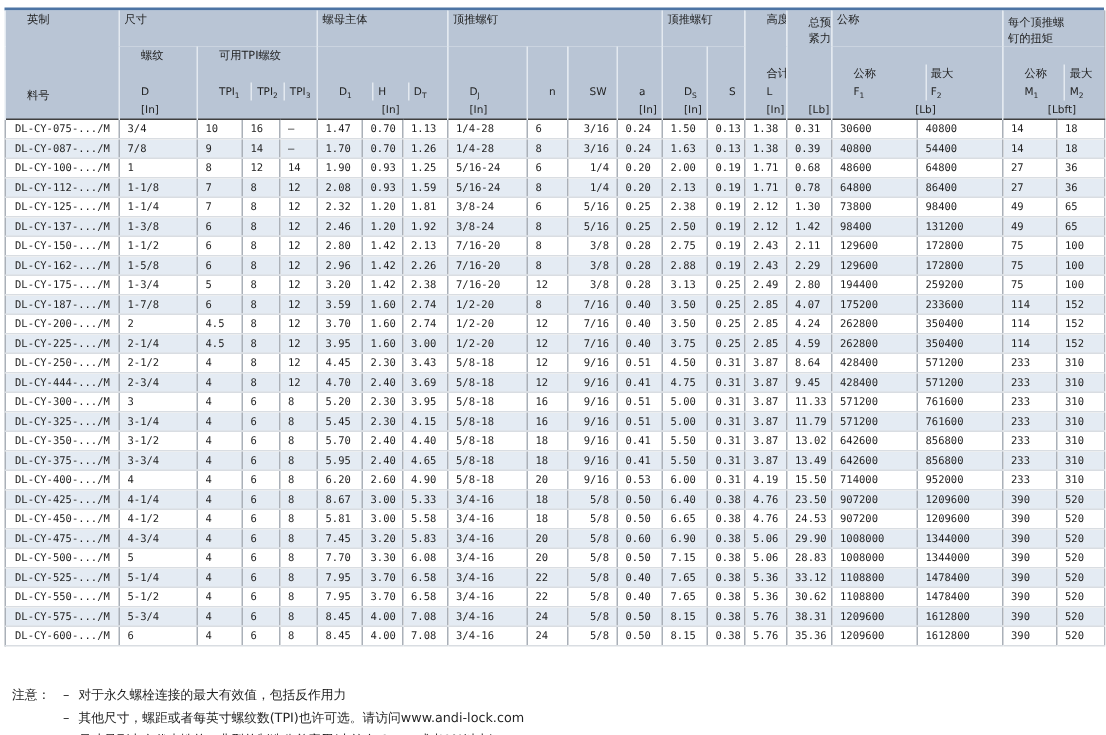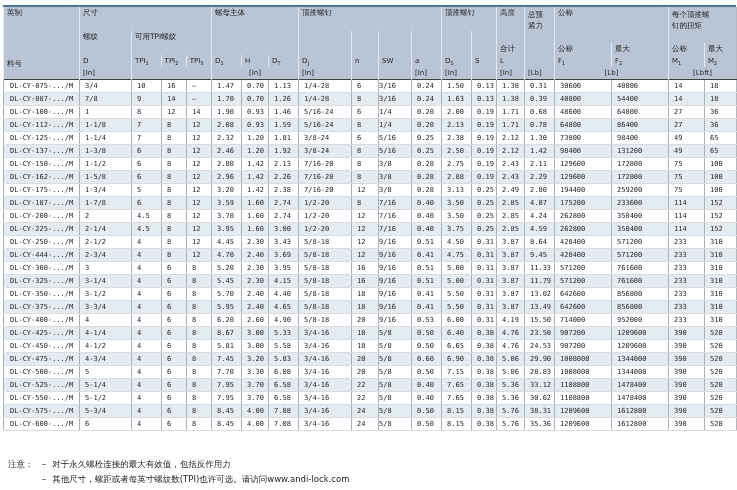--- a/index.html
+++ b/index.html
@@ -7,21 +7,21 @@
     width:737px;height:490px;background:#ffffff;position:relative;overflow:hidden;
     font-family:"DejaVu Sans","Liberation Sans",sans-serif;color:#1f1f1f;
   }
   .tablewrap{position:absolute;left:3px;top:5px;width:733px;border-top:2px solid #4d74a4;}
   table{border-collapse:collapse;table-layout:fixed;width:733px;font-size:7px;
         border-left:1px solid #b3b8bf;border-right:1px solid #b3b8bf;border-bottom:1px solid #9aa0a8;}
   thead th{background:#b9c5d5;font-weight:normal;text-align:left;vertical-align:top;
            padding:0;border-left:1px solid #e3e9f0;}
   thead tr.r1 th{height:24px;}
   thead tr.r2 th{height:48px;}
-  th .v{display:flex;flex-direction:column;height:100%;}
+  th .v{display:flex;flex-direction:column;height:100%;padding-left:11px;}
   .line{height:12px;line-height:12px;padding-left:3px;white-space:nowrap;overflow:hidden;font-size:7.5px;}
   .sym{font-size:7px;}
   .unit{font-size:7px;}
   .sp{flex:1;}
   .wrap{white-space:normal;line-height:11px;padding:2px 0 0 3px;font-size:7.5px;}
   .w-narrow{width:17px;}
   .w-mid{width:44px;}
   .srow{display:flex;height:12px;line-height:12px;font-size:7px;}
   .srow > div{padding-left:3px;white-space:nowrap;overflow:hidden;}
   .srow > div + div{border-left:1px solid #e3e9f0;}
@@ -32,21 +32,21 @@
   .center{text-align:center;padding-left:0;}
   sub{font-size:5px;line-height:0;}
   tbody td{
     height:12px;line-height:12px;padding:0 0 0 5px;white-space:nowrap;overflow:hidden;
     font-family:"DejaVu Sans Mono","Liberation Mono",monospace;font-size:7px;
     border-left:1px solid #aab0b8;border-bottom:1px solid #d9dde2;
   }
   tbody td:first-child{padding-left:6px;}
   tbody tr:nth-child(even){background:#e4ebf3;}
   tbody tr:first-child td{border-top:1px solid #3f3f3f;}
-  td.ar{padding-right:5px;padding-left:0;margin-left:12px;}
+  td.ar{text-align:right;padding-right:5px;padding-left:0;margin-left:12px;}
   .notes{position:absolute;left:8px;top:457px;display:flex;font-size:8.5px;line-height:15px;}
   .notes-label{width:34px;white-space:nowrap;}
   .note-line{white-space:nowrap;}
   .note-line .dash{margin:0 6px 0 0;}
 </style>
 </head>
 <body>
 
 <div class="tablewrap">
 <table>
@@ -271,21 +271,21 @@
           <td>18</td>
         </tr>
         <tr>
           <td>DL-CY-100-.../M</td>
           <td>1</td>
           <td>8</td>
           <td>12</td>
           <td>14</td>
           <td>1.90</td>
           <td>0.93</td>
-          <td>1.46</td>
+          <td>1.25</td>
           <td>5/16-24</td>
           <td>6</td>
           <td class="ar">1/4</td>
           <td>0.20</td>
           <td>2.00</td>
           <td>0.19</td>
           <td>1.71</td>
           <td>0.68</td>
           <td>48600</td>
           <td>64800</td>

